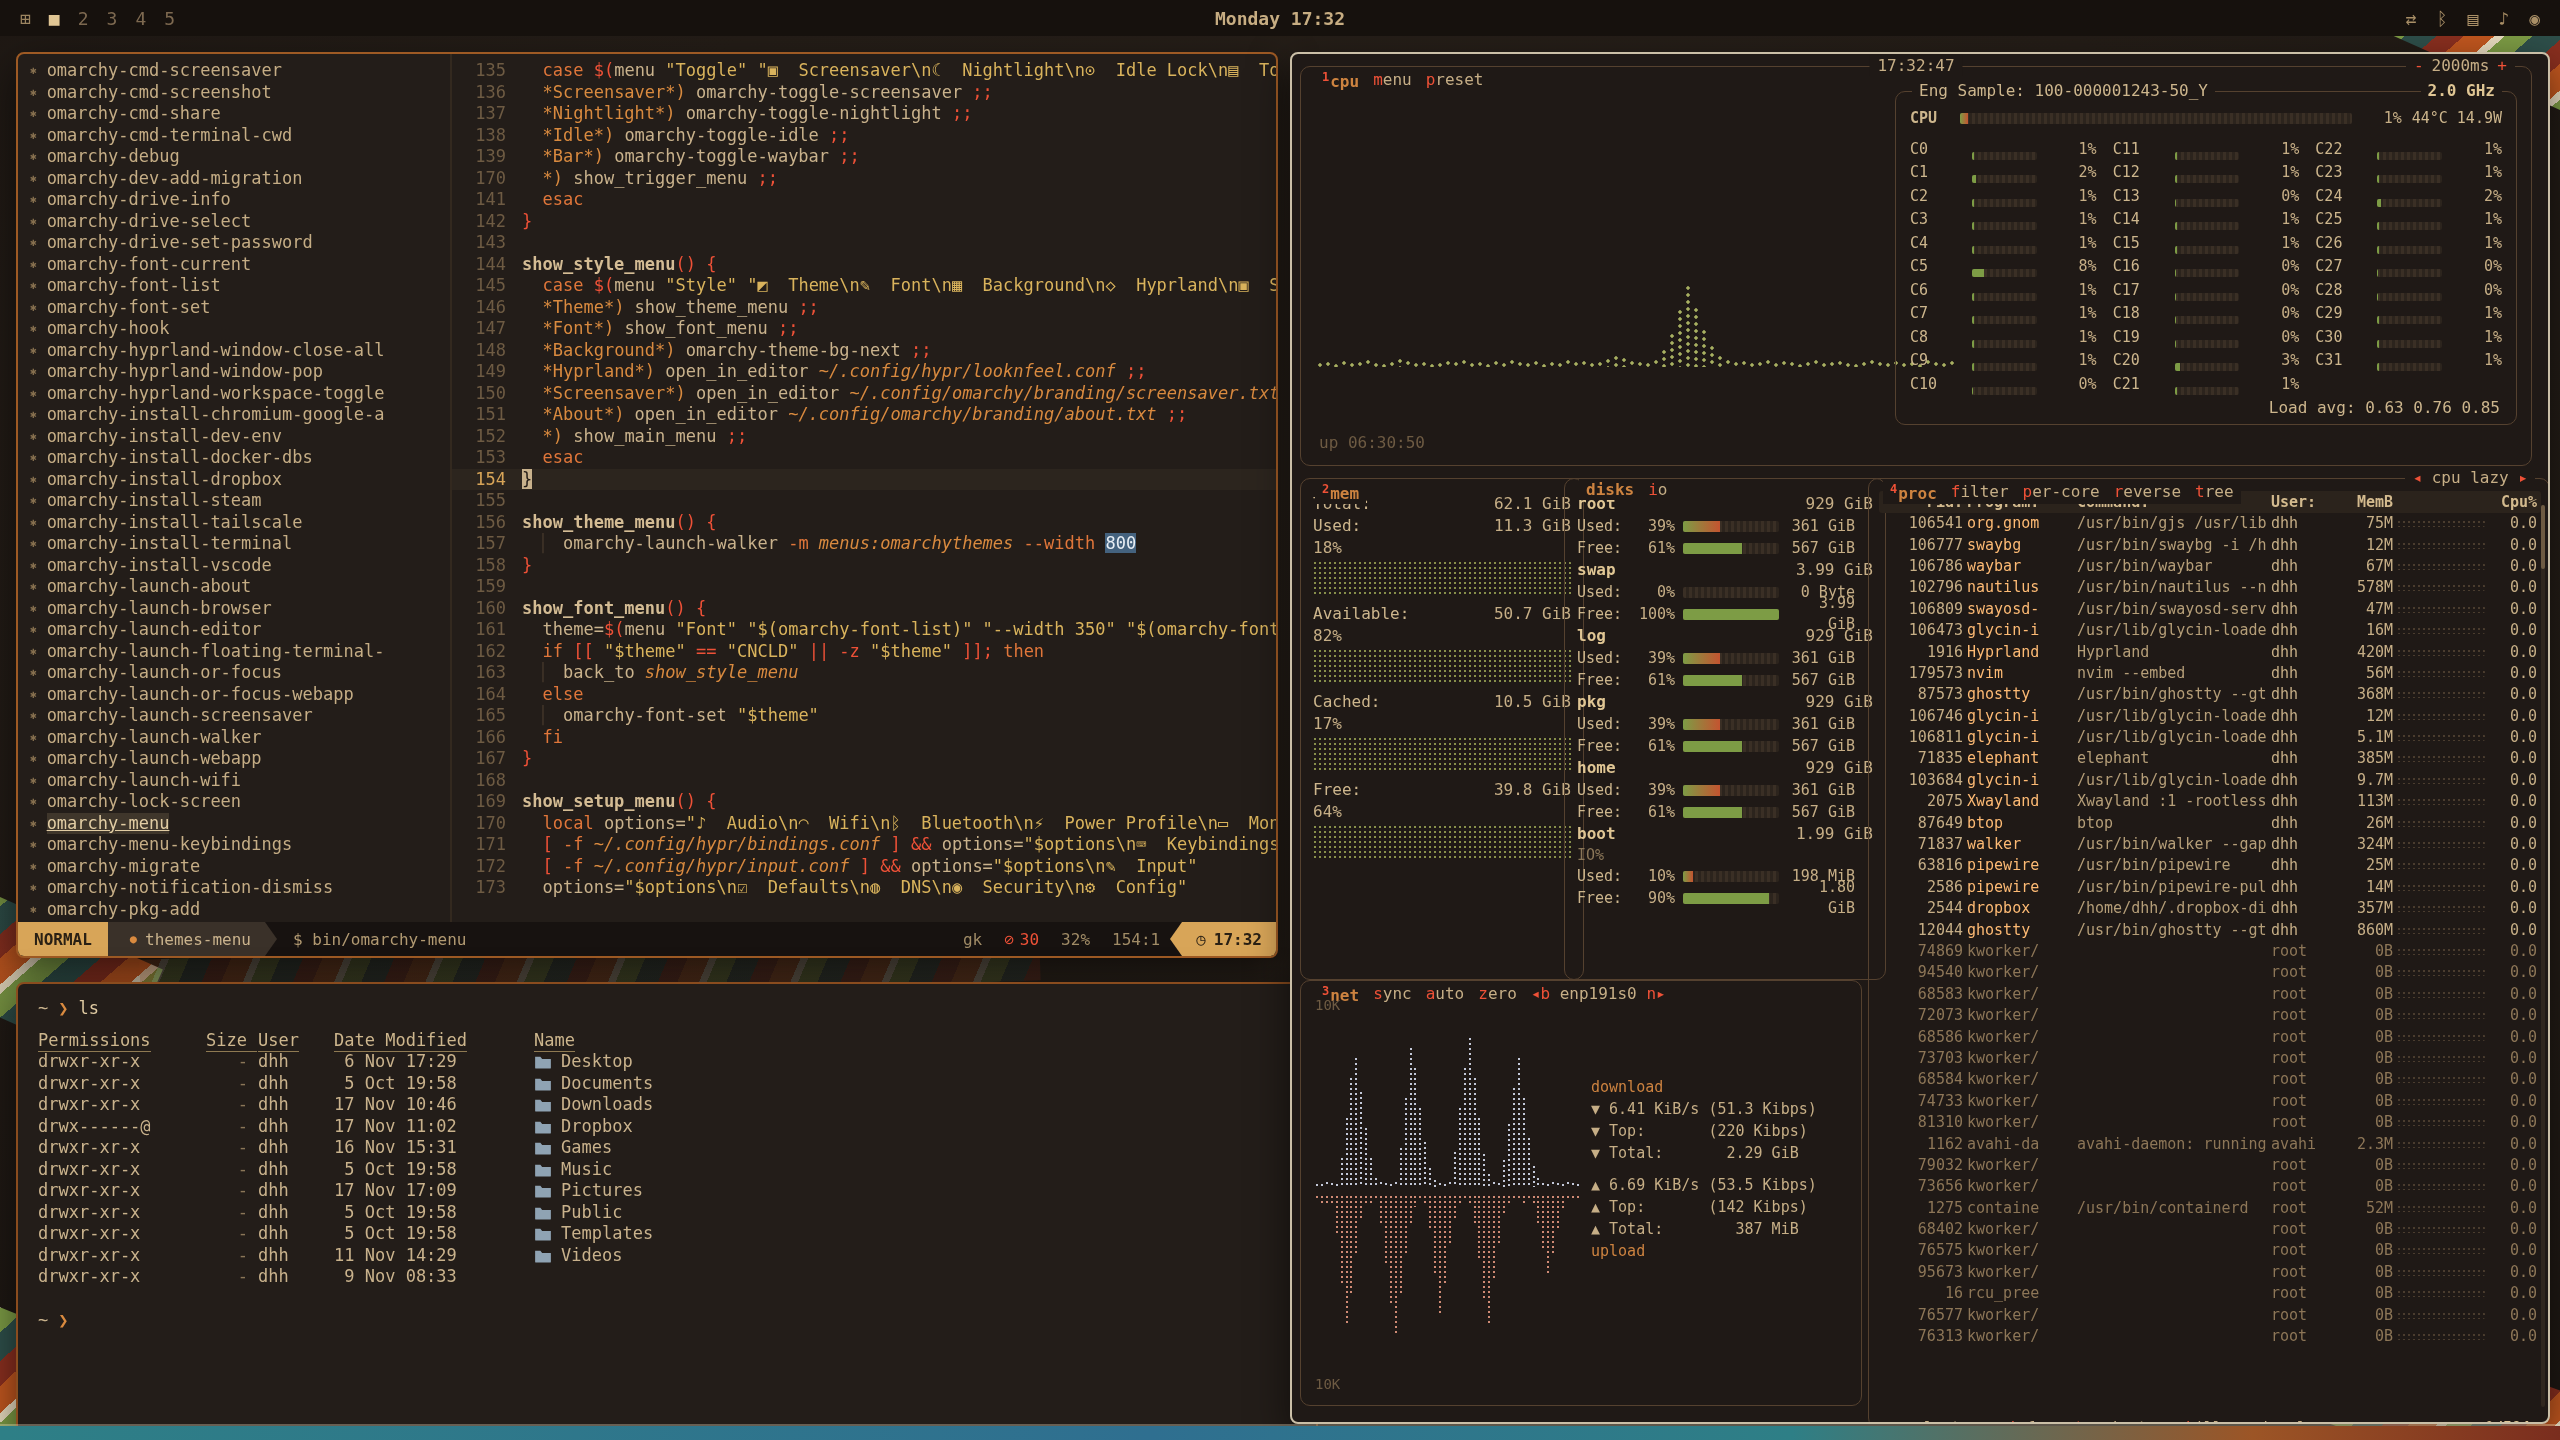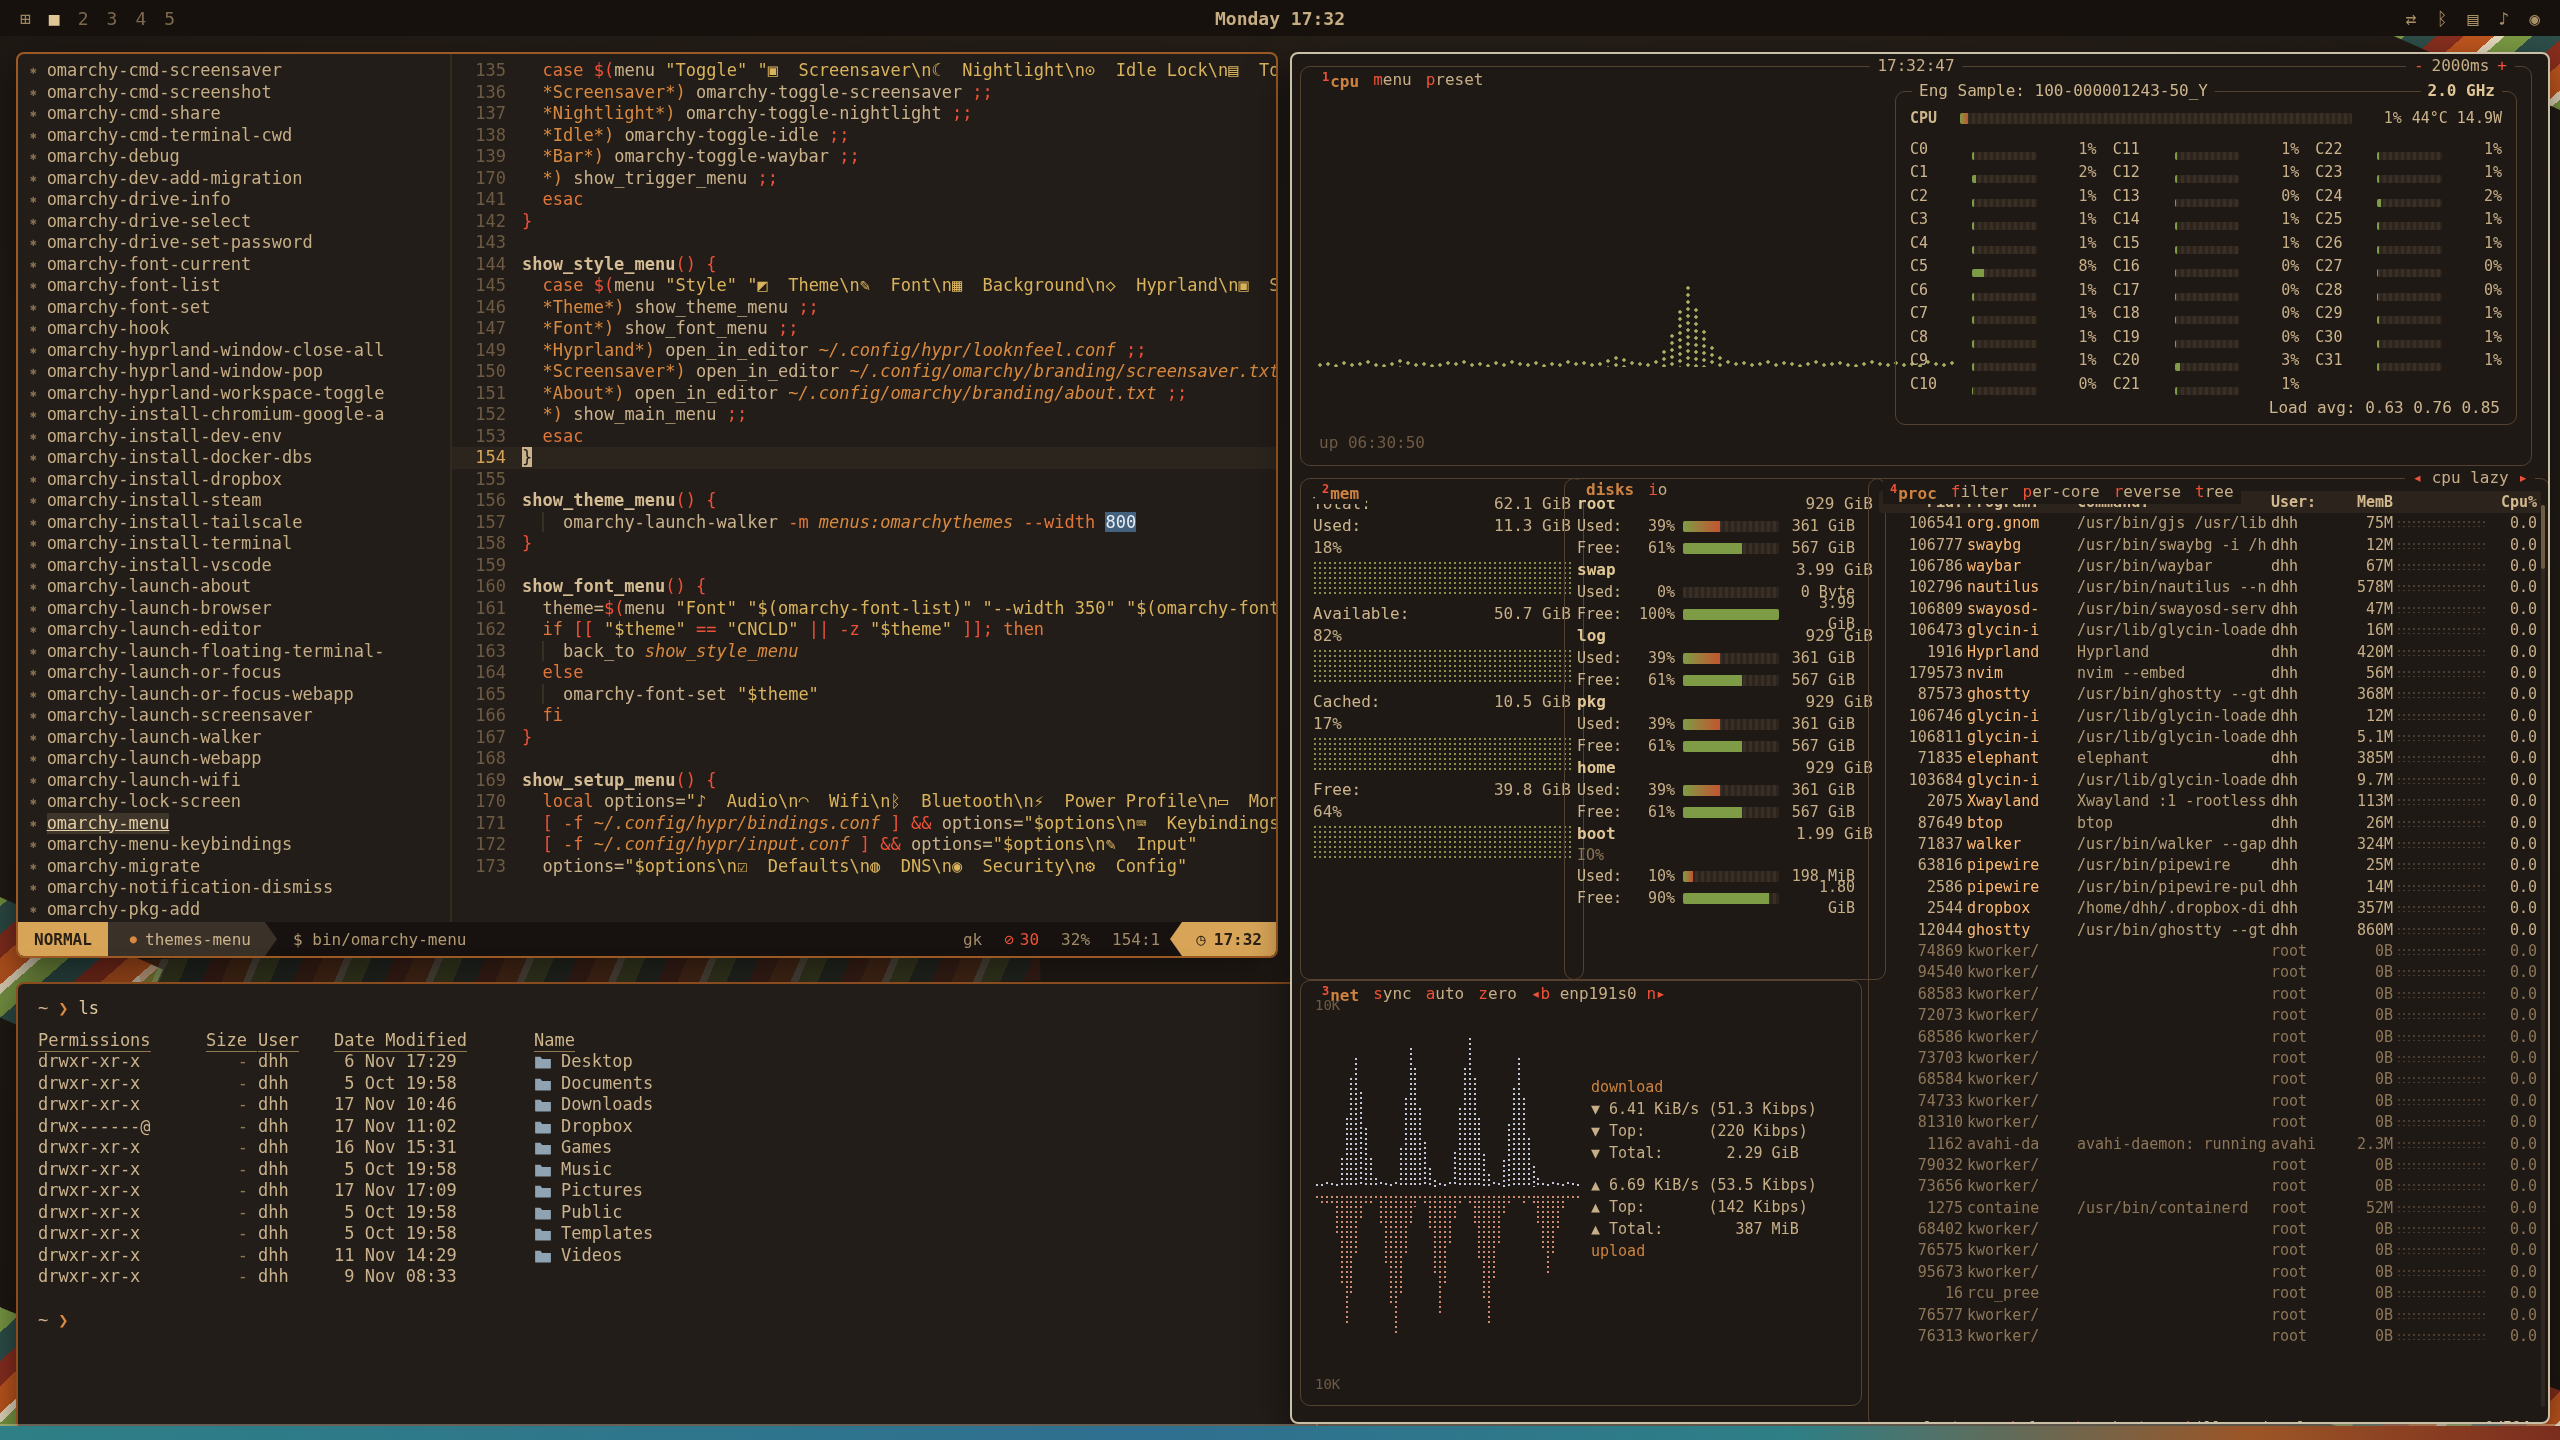--- a/index.html
+++ b/index.html
@@ -460,20 +460,24 @@
           <div class="cl">
             <span class="ln">146</span>
             <span class="ct"><span class="sg t">  </span><span class="sg p">*Theme*)</span><span class="sg t"> show_theme_menu </span><span class="sg r">;;</span></span>
           </div>
 
           <div class="cl">
             <span class="ln">147</span>
             <span class="ct"><span class="sg t">  </span><span class="sg p">*Font*)</span><span class="sg t"> show_font_menu </span><span class="sg r">;;</span></span>
           </div>
 
+          <div class="cl">
+            <span class="ln">148</span>
+            <span class="ct"><span class="sg t">  </span><span class="sg p">*Background*)</span><span class="sg t"> omarchy-theme-bg-next </span><span class="sg r">;;</span></span>
+          </div>
 
           <div class="cl">
             <span class="ln">149</span>
             <span class="ct"><span class="sg t">  </span><span class="sg p">*Hyprland*)</span><span class="sg t"> open_in_editor </span><span class="sg it">~/.config/hypr/looknfeel.conf</span><span class="sg t"> </span><span class="sg r">;;</span></span>
           </div>
 
           <div class="cl">
             <span class="ln">150</span>
             <span class="ct"><span class="sg t">  </span><span class="sg p">*Screensaver*)</span><span class="sg t"> open_in_editor </span><span class="sg it">~/.config/omarchy/branding/screensaver.txt</span></span>
           </div>

